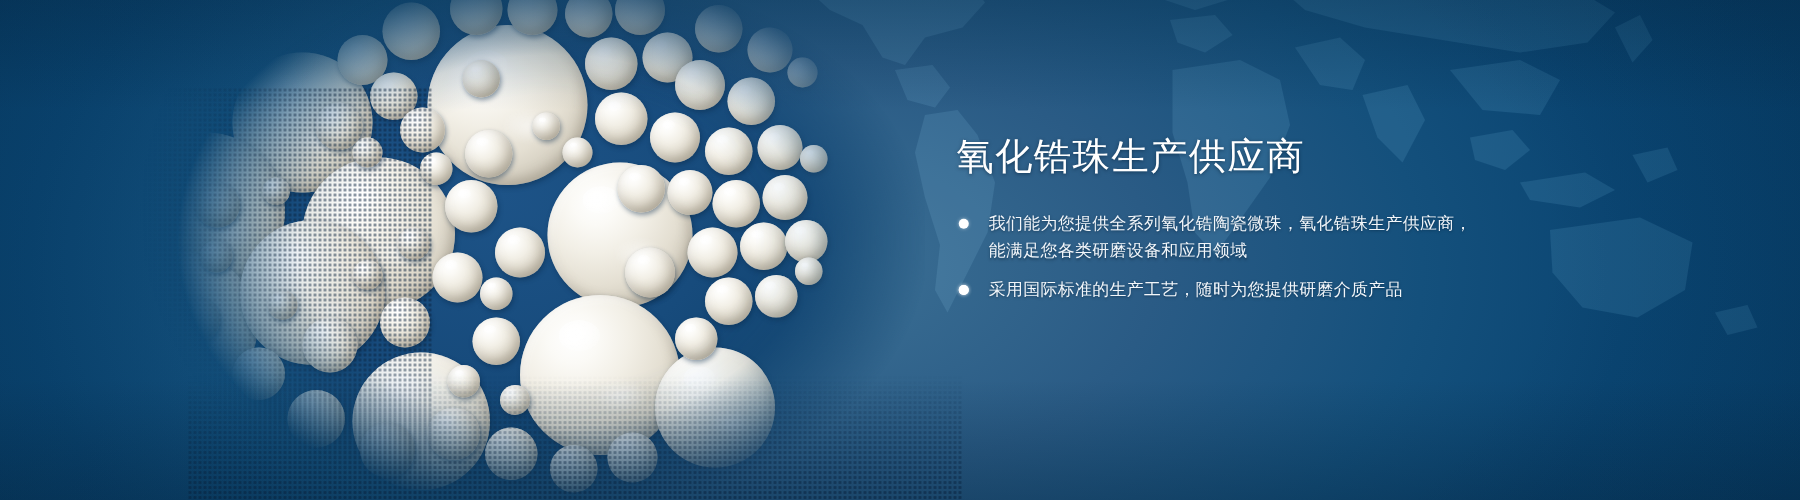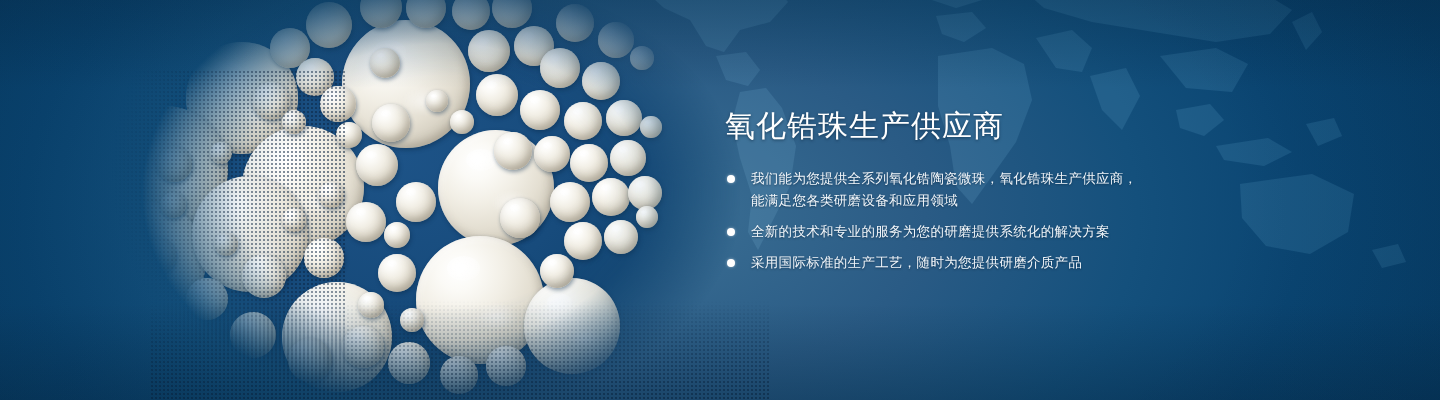--- a/index.html
+++ b/index.html
@@ -87,21 +87,21 @@
     content:"";position:absolute;
     left:46%;top:52%;width:34%;height:22%;
     border-radius:50%;
     background:radial-gradient(ellipse at 50% 50%, rgba(255,255,255,.55) 0%, rgba(255,255,255,0) 72%);
     filter:blur(2px);
   }
 
   
   .copy{
     position:absolute;
-    left:725px;top:106px;
+    left:765px;top:106px;
     width:480px;
   }
   .headline{
     color:#ffffff;
     font-size:30px;
     line-height:40px;
     letter-spacing:1px;
     font-weight:400;
     margin:0 0 22px 0;
     text-shadow:0 1px 3px rgba(2,25,45,.55);
@@ -255,21 +255,20 @@
     <h1 class="headline">氧化锆珠生产供应商</h1>
 
     <ul class="bullets">
       <li class="bullet">
         <span class="dot"></span>
         <span>我们能为您提供全系列氧化锆陶瓷微珠，氧化锆珠生产供应商，</span>
         <span class="l2">能满足您各类研磨设备和应用领域</span>
       </li>
       <li class="bullet">
         <span class="dot"></span>
-        <span>全新的技术和专业的服务为您的研磨提供系统化的解决方案</span>
       </li>
       <li class="bullet">
         <span class="dot"></span>
         <span>采用国际标准的生产工艺，随时为您提供研磨介质产品</span>
       </li>
     </ul>
   </div>
 
 </div>
 

